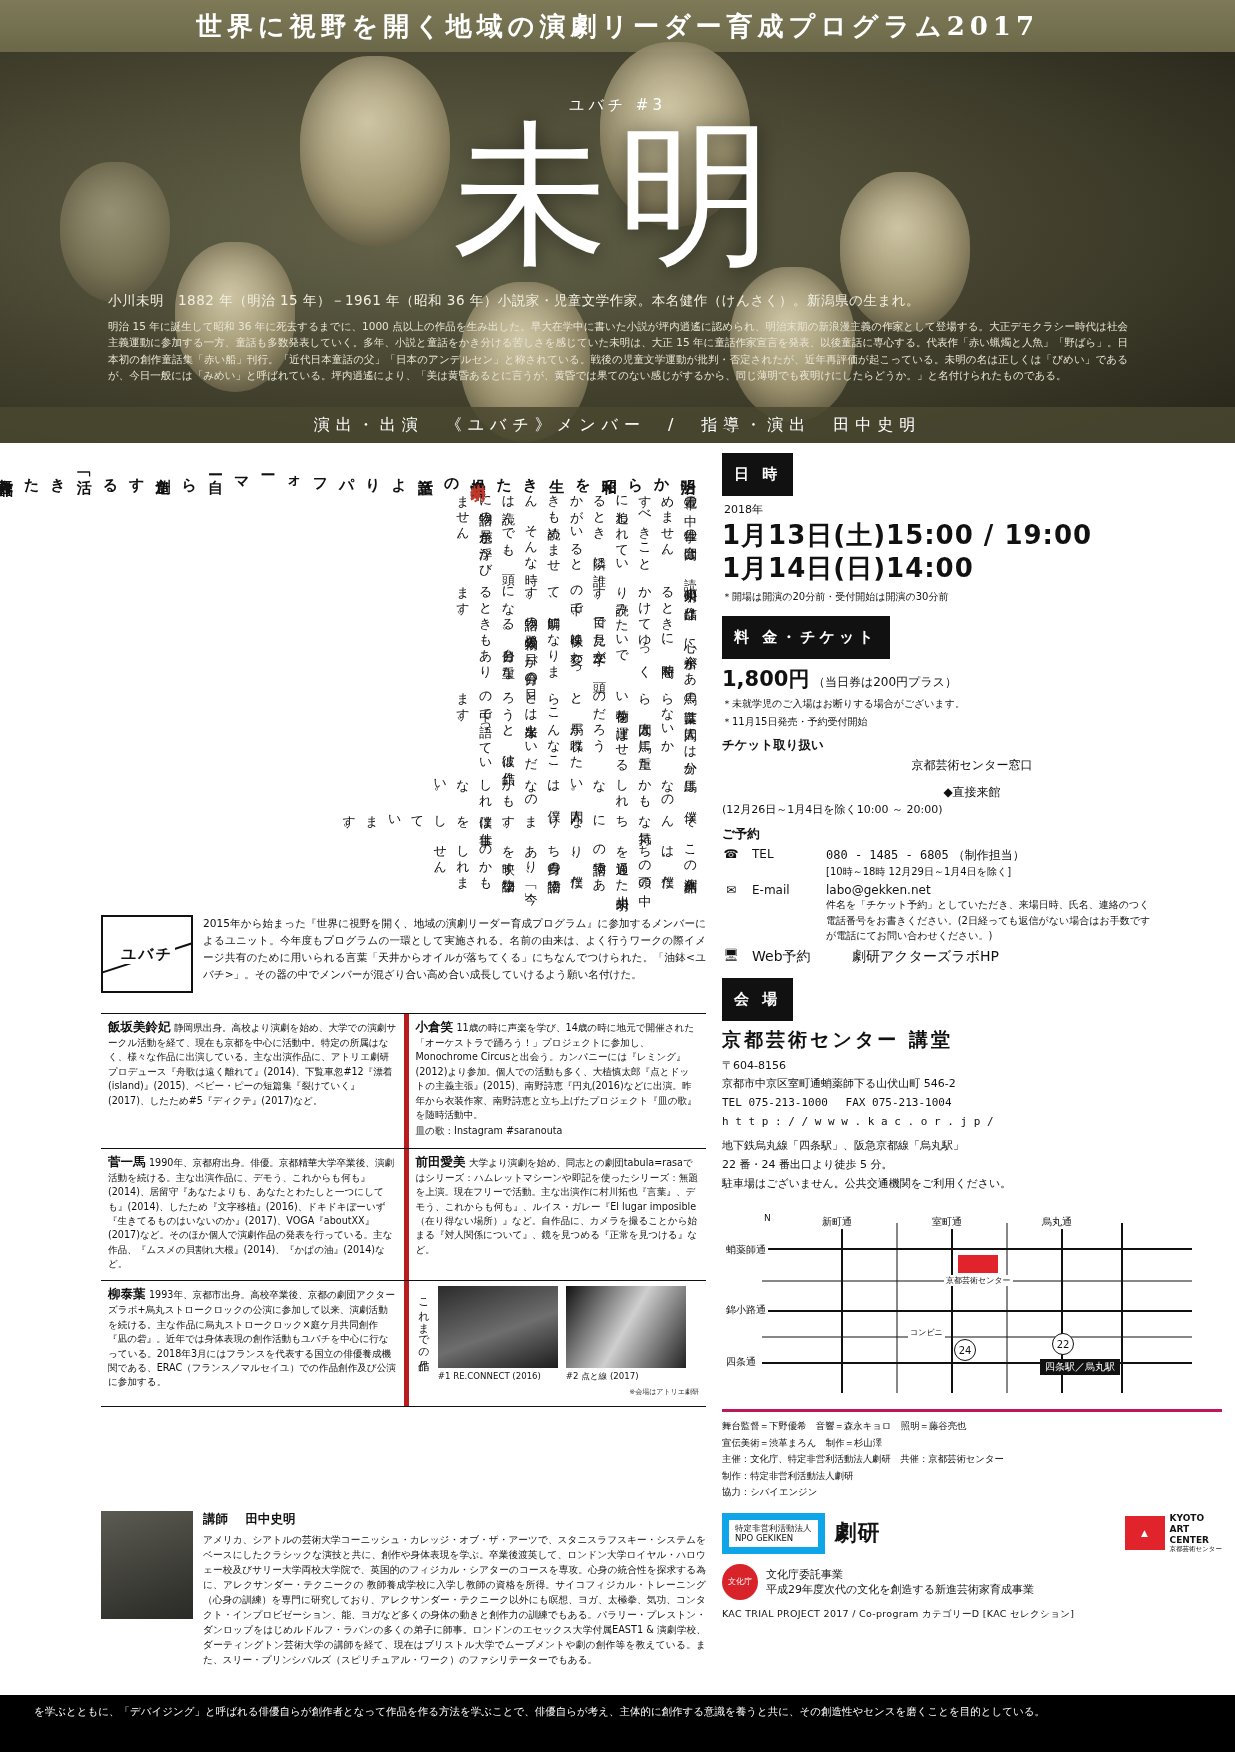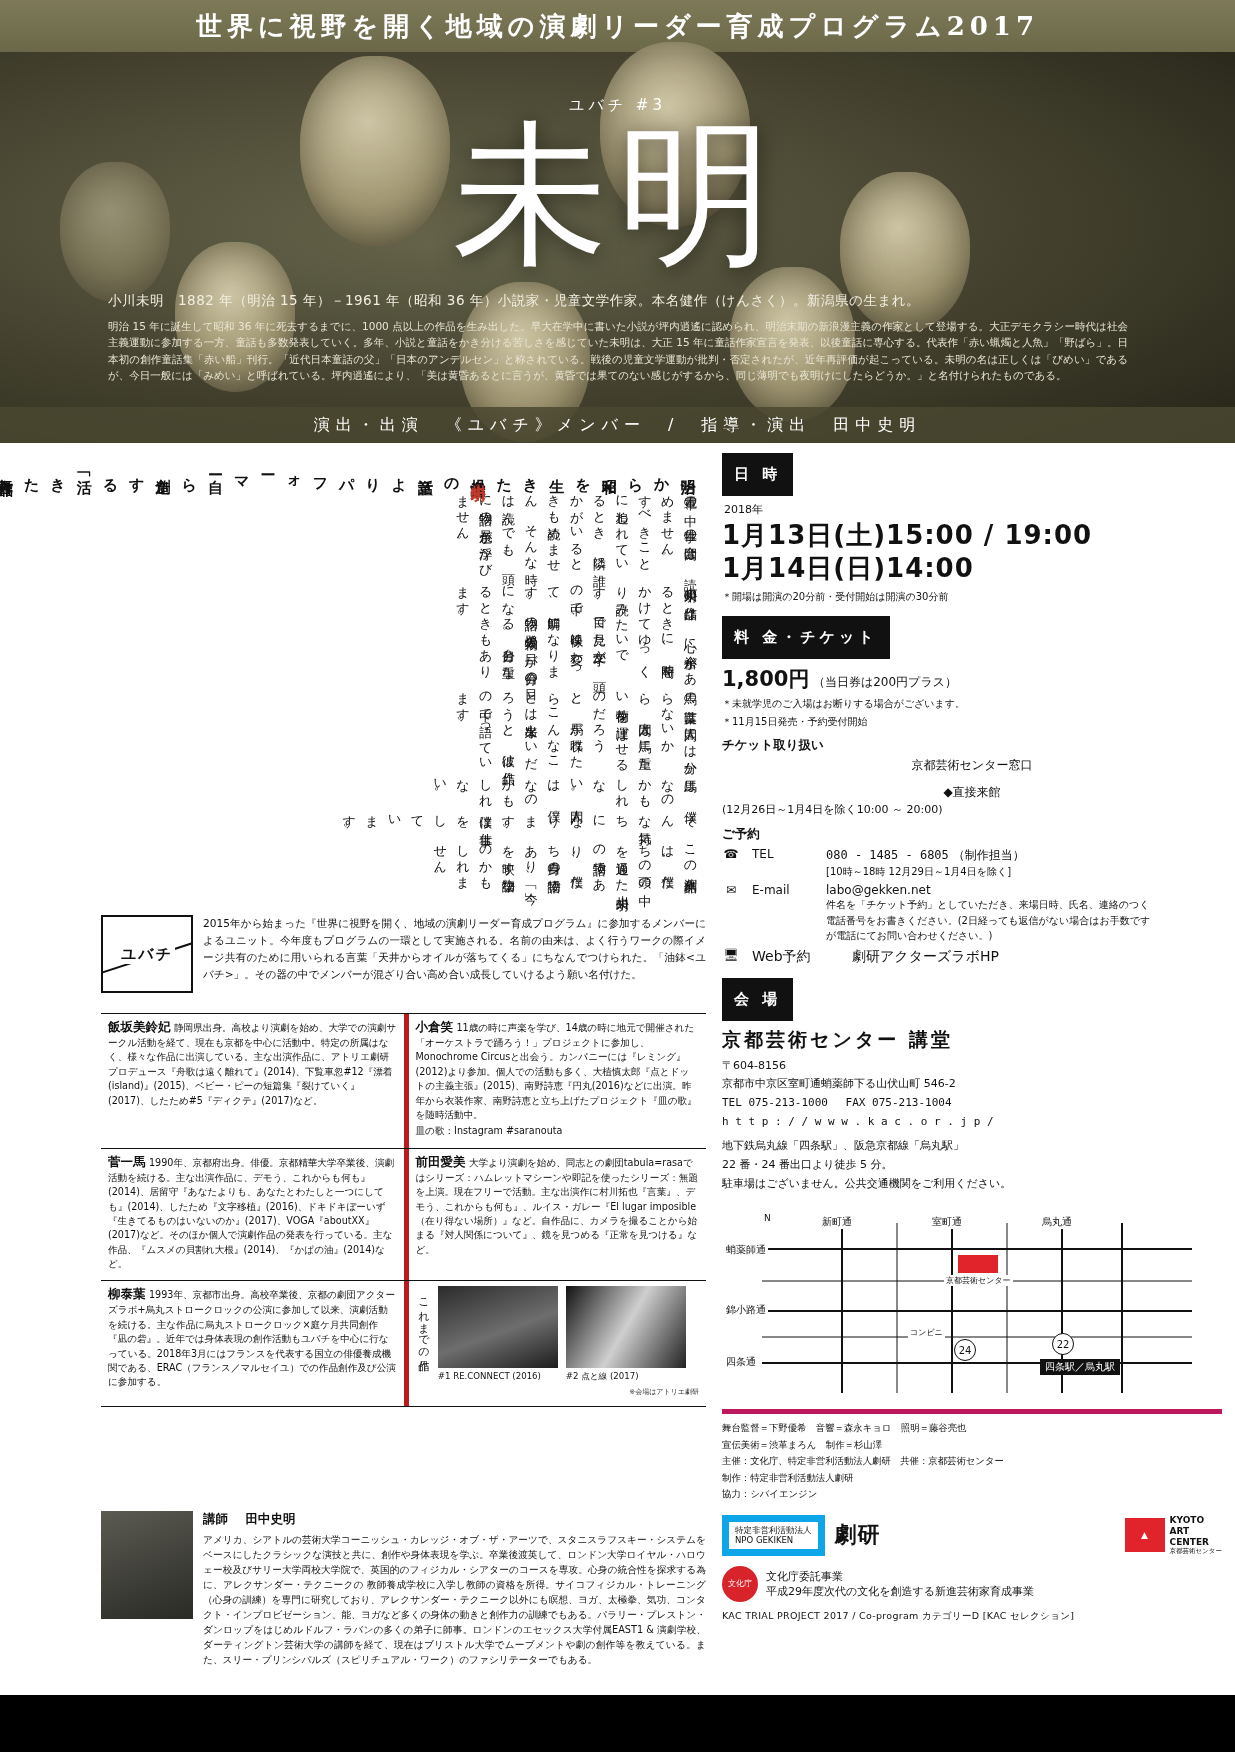--- a/index.html
+++ b/index.html
@@ -120,21 +120,21 @@
     border:0; }
   .mapgrid line { stroke:#111; stroke-width:2; }
   .mapgrid .thin { stroke-width:1; }
   .maplabel { position:absolute; font-size:10px; background:#fff; padding:0 2px; }
   .redbox { position:absolute; background:#e1232b; }
   .circ { position:absolute; width:22px; height:22px; border:1.5px solid #111; border-radius:50%;
     font-size:10px; display:flex; align-items:center; justify-content:center; background:#fff;}
   .sta { position:absolute; background:#111; color:#fff; font-size:10px; padding:1px 5px; }
   .compass { position:absolute; font-size:9px; text-align:center; }
 
-  .staff { font-size:9.4px; line-height:1.75; border-top:5px solid #be185d; margin-top:10px; padding-top:6px; }
+  .staff { font-size:9.4px; line-height:1.75; border-top:3px solid #be185d; margin-top:10px; padding-top:6px; }
 
   
   .logos { display:flex; align-items:center; gap:10px; margin-top:12px; }
   .npo { border:7px solid #0ea5e9; padding:3px 6px; font-size:8.5px; line-height:1.25; }
   .gk { font-size:22px; font-weight:bold; letter-spacing:1px; }
   .kac { display:flex; align-items:center; gap:5px; }
   .kac-mark { width:40px; height:34px; background:#e1232b; color:#fff; font-size:9px;
     display:flex; align-items:center; justify-content:center; }
   .kac-txt { font-size:9px; line-height:1.2; font-weight:bold; }
   .bunka { display:flex; align-items:center; gap:8px; margin-top:10px; }
@@ -370,13 +370,14 @@
         </div>
       </div>
 
       <div class="trial">KAC TRIAL PROJECT 2017 / Co-program カテゴリーD [KAC セレクション]</div>
     </div>
 
   </div>
 </div>
 
 <div class="footer">
+  <div class="t1">を学ぶとともに、「デバイジング」と呼ばれる俳優自らが創作者となって作品を作る方法を学ぶことで、俳優自らが考え、主体的に創作する意識を養うと共に、その創造性やセンスを磨くことを目的としている。</div>
 </div>
 
 </body></html>

